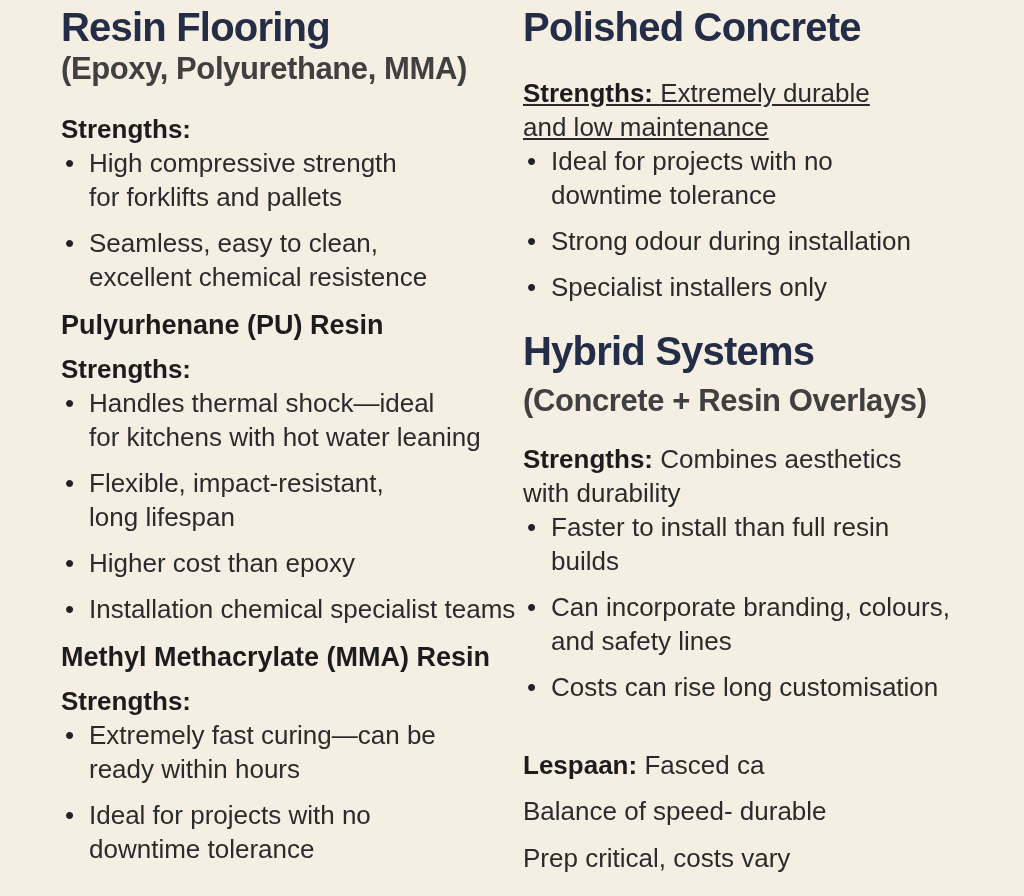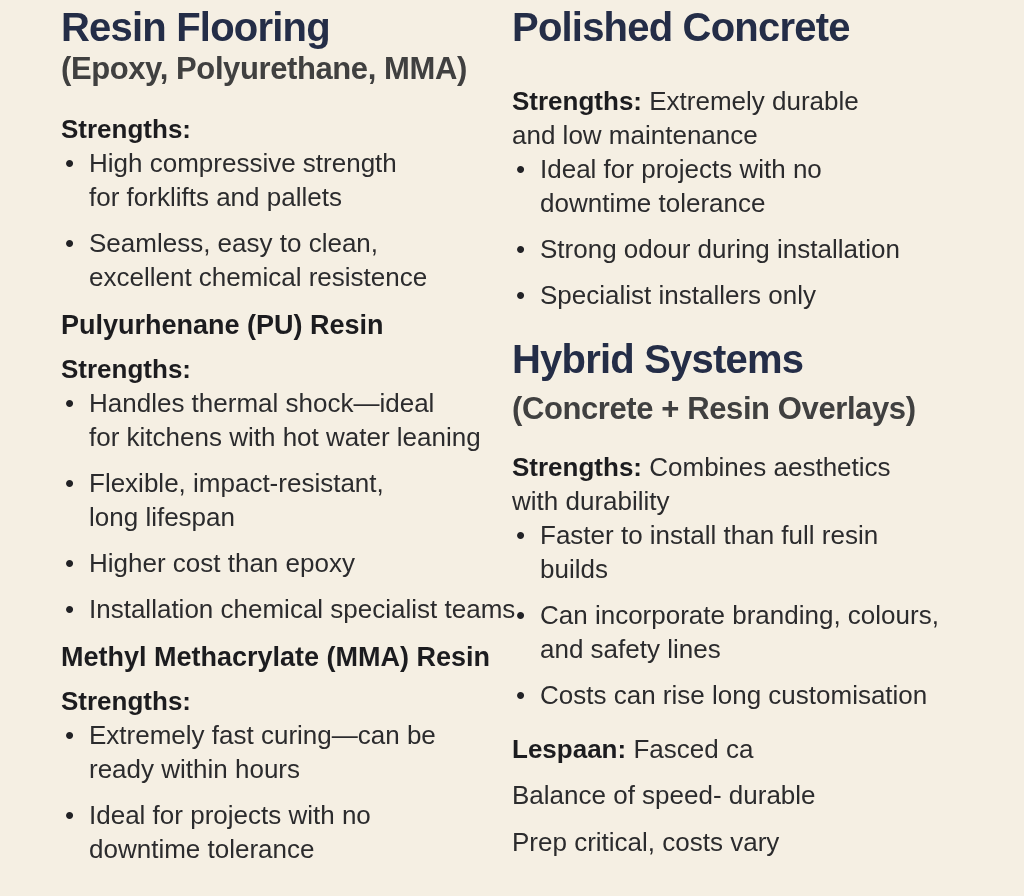--- a/index.html
+++ b/index.html
@@ -6,21 +6,21 @@
   body{
     width:1024px;height:896px;
     background:#f5efe3;
     font-family:"Liberation Sans",sans-serif;
     color:#2b2b2d;
     overflow:hidden;
     position:relative;
   }
   .col{position:absolute;top:0;padding-top:4px;}
   .col-left{left:61px;width:478px;}
-  .col-right{left:512px;width:482px;}
+  .col-right{left:523px;width:482px;}
 
   .h1{
     font-size:40px;line-height:46px;font-weight:bold;
     color:#242d47;margin:0;letter-spacing:-0.8px;
   }
   .sub{
     font-size:31px;line-height:38px;font-weight:bold;
     color:#404040;margin:0;letter-spacing:-0.4px;
   }
   .shead{
@@ -37,22 +37,22 @@
   }
   .sp b{color:#1c1c1f;}
   ul.blist{list-style:none;margin:0;padding:0;}
   ul.blist li{display:flex;font-size:26px;line-height:34px;color:#2b2b2d;}
   ul.blist li + li{margin-top:12px;}
   .dot{flex:none;width:24px;margin-left:4px;color:#222226;}
   .btxt{white-space:pre-line;}
 
   .mt4{margin-top:8px;}  .mt6{margin-top:6px;}  .mt10{margin-top:10px;}
   .mt12{margin-top:12px;} .mt13{margin-top:13px;} .mt14{margin-top:14px;}
-  .mt22{margin-top:22px;} .mt24{margin-top:24px;} .mt26{margin-top:34px;}
-  .mt28{margin-top:20px;}
+  .mt22{margin-top:22px;} .mt24{margin-top:24px;} .mt26{margin-top:26px;text-decoration:underline;}
+  .mt28{margin-top:44px;}
 </style>
 </head>
 <body>
 
 <div class="col col-left">
   <h1 class="h1">Resin Flooring</h1>
   <p class="sub">(Epoxy, Polyurethane, MMA)</p>
 
   <p class="slabel mt24">Strengths:</p>
   <ul class="blist mt6">

